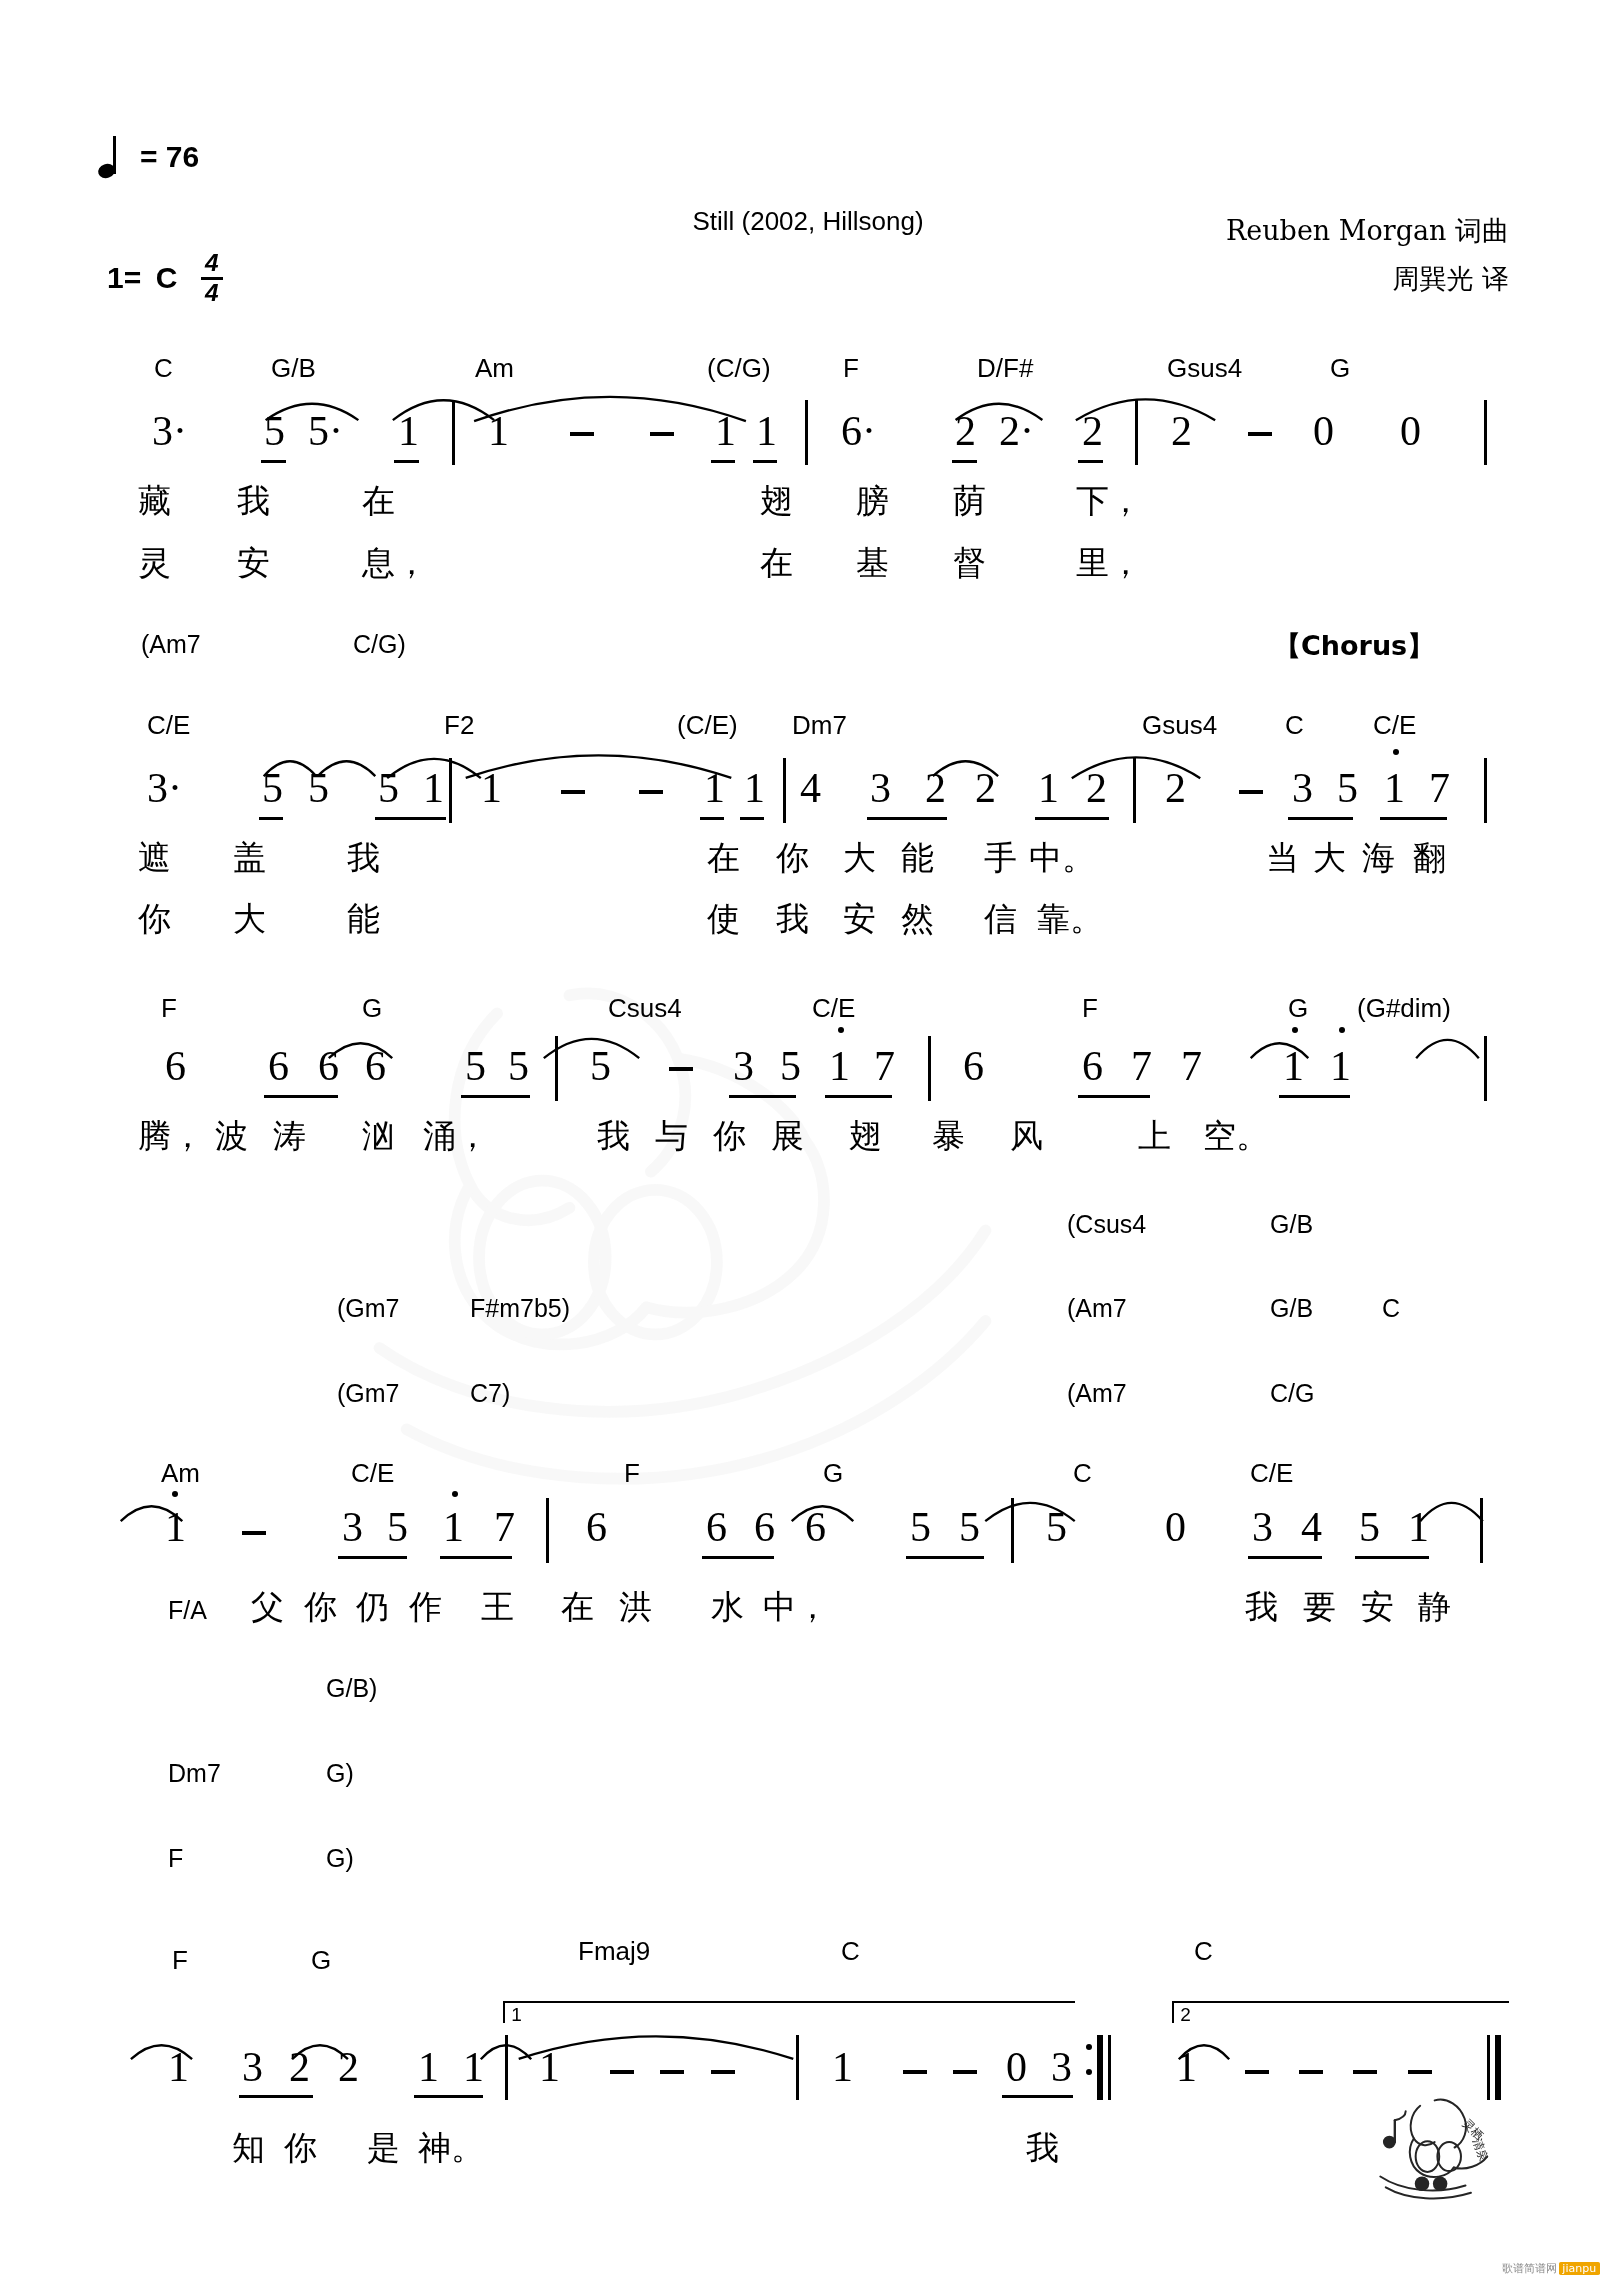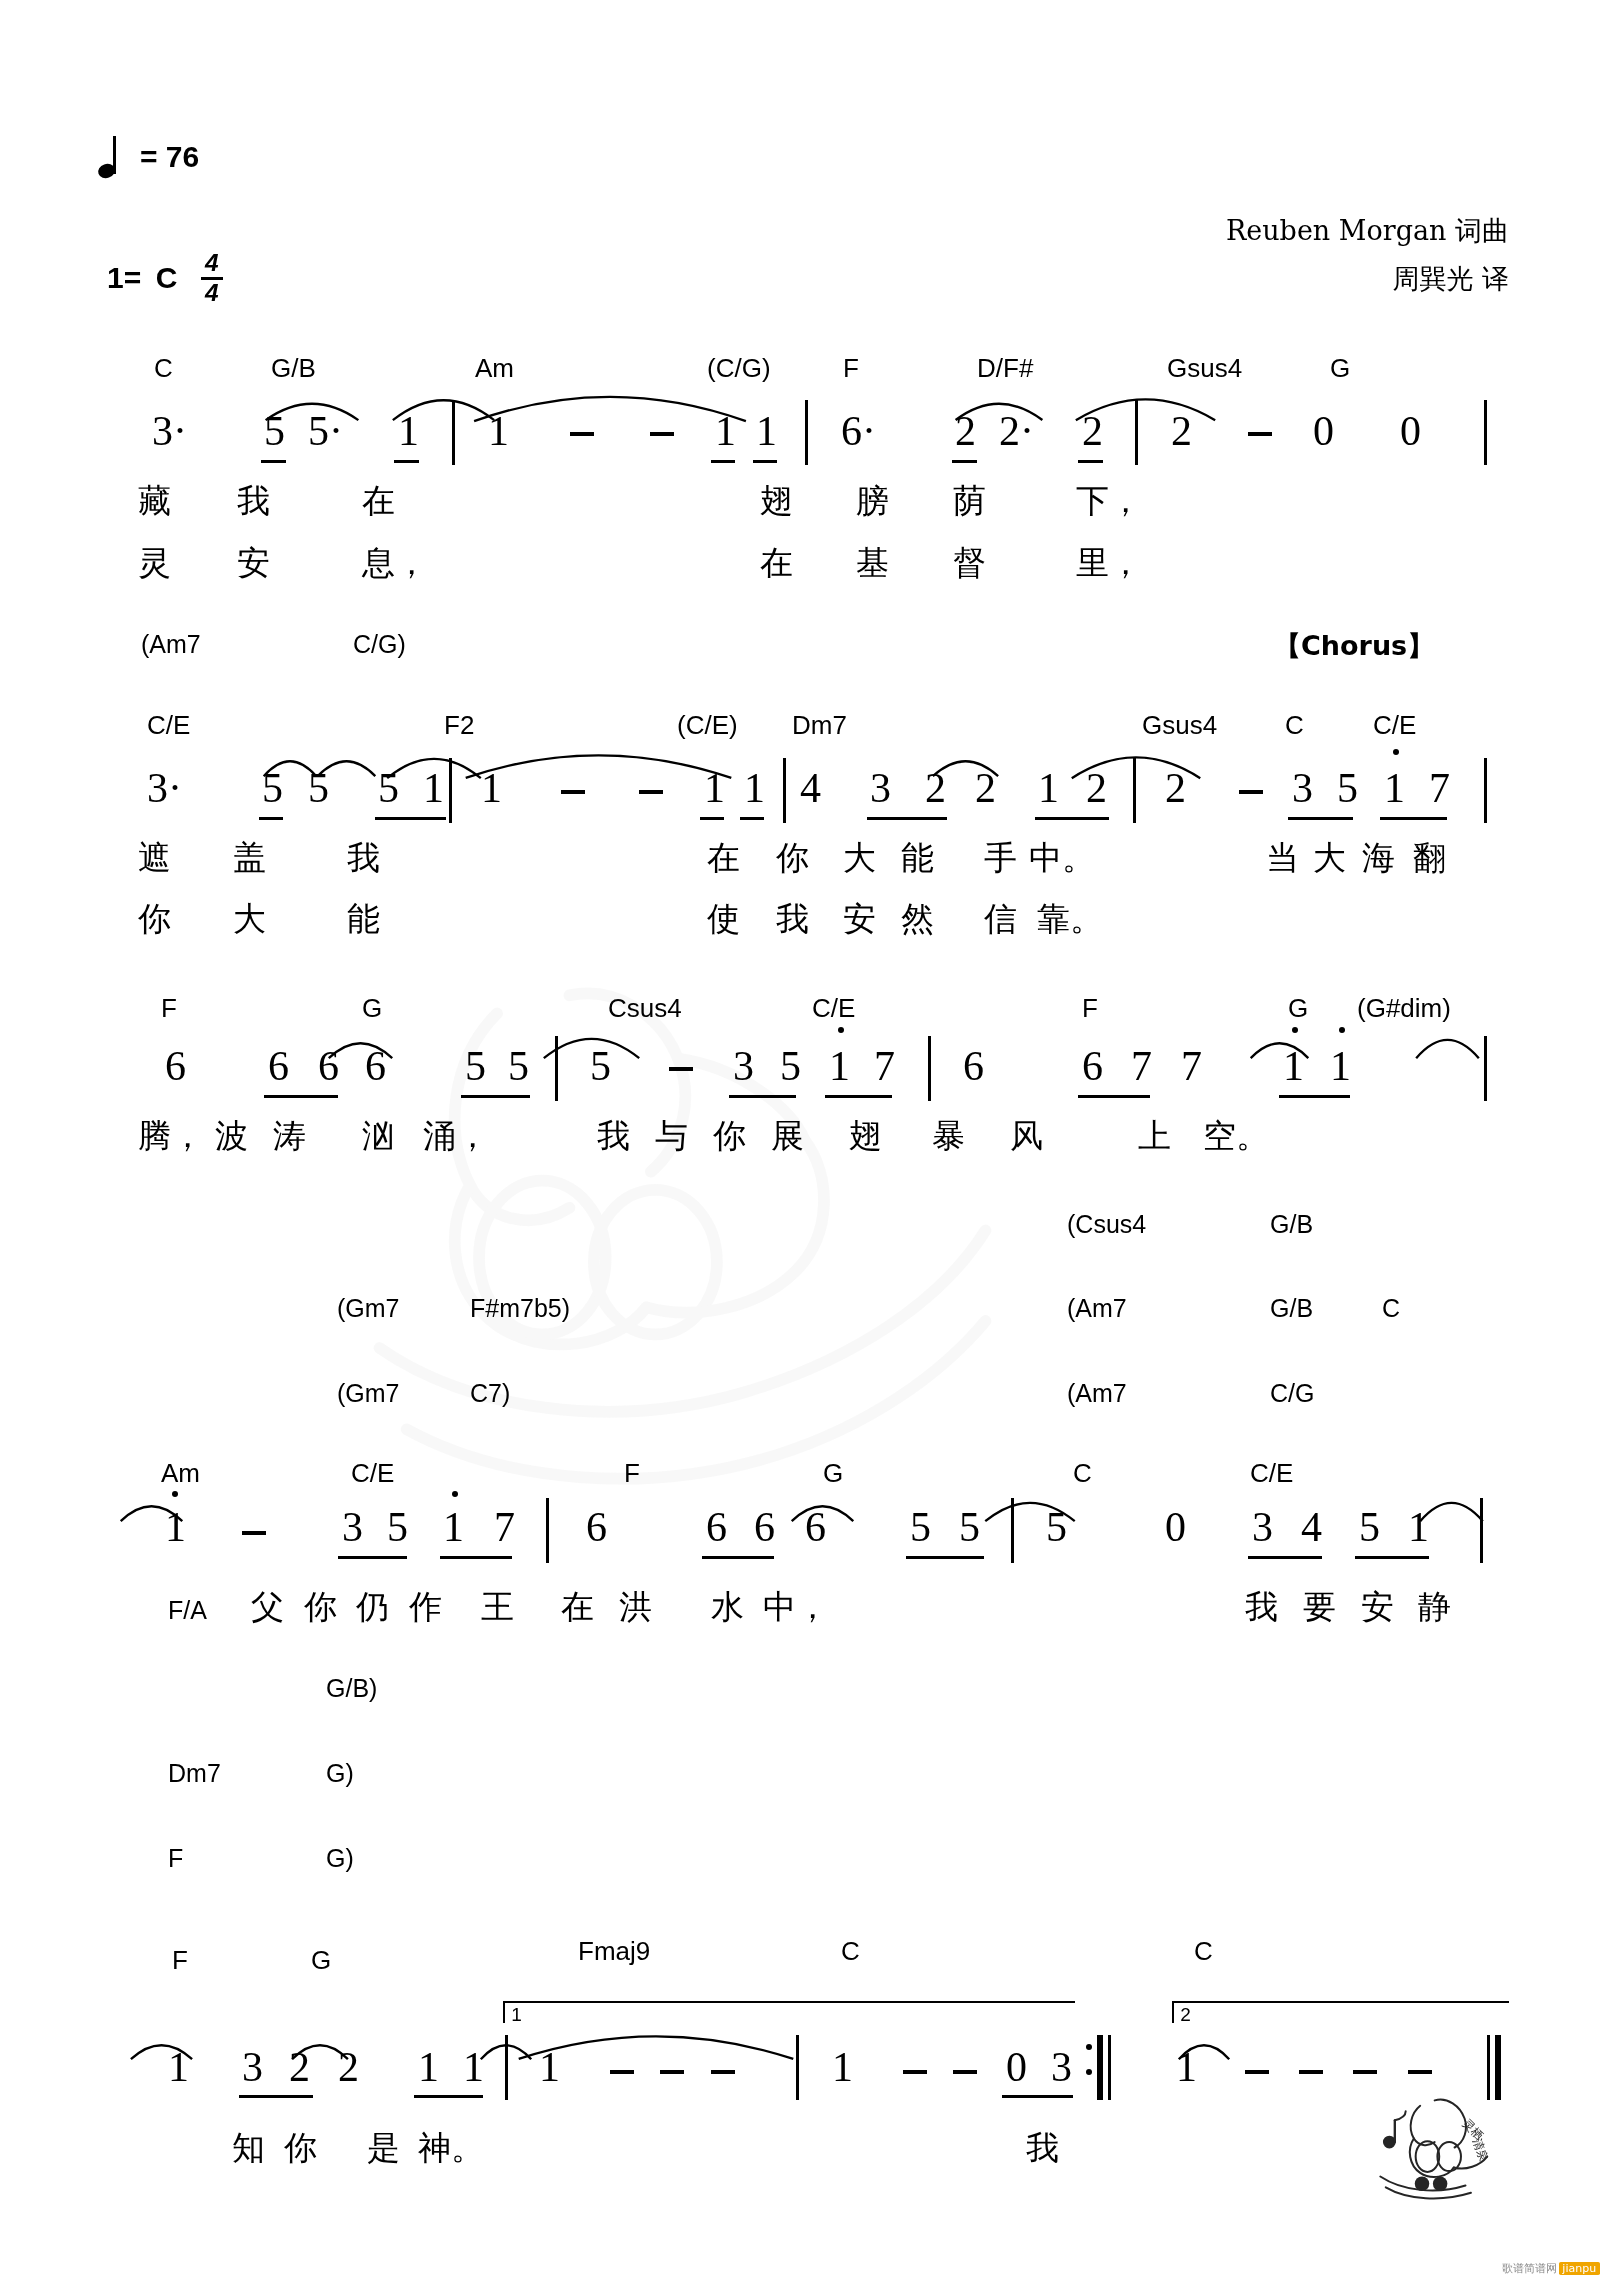--- a/index.html
+++ b/index.html
@@ -288,20 +288,21 @@
   <div class="keysig">
     <span class="eq">1=</span>
     <span>C</span>
     <span class="timesig">
       <span class="num">4</span>
       <span class="bar"></span>
       <span class="num">4</span>
     </span>
   </div>
 
+  <div class="subtitle-en">Still (2002, Hillsong)</div>
   <div class="credit one">Reuben Morgan 词曲</div>
   <div class="credit two">周巽光 译</div>
 
   <div class="abs chord" style="left:154px; top:353px;">C</div>
   <div class="abs chord" style="left:271px; top:353px;">G/B</div>
   <div class="abs chord" style="left:475px; top:353px;">Am</div>
   <div class="abs chord" style="left:707px; top:353px;">(C/G)</div>
   <div class="abs chord" style="left:843px; top:353px;">F</div>
   <div class="abs chord" style="left:977px; top:353px;">D/F#</div>
   <div class="abs chord" style="left:1167px; top:353px;">Gsus4</div>

